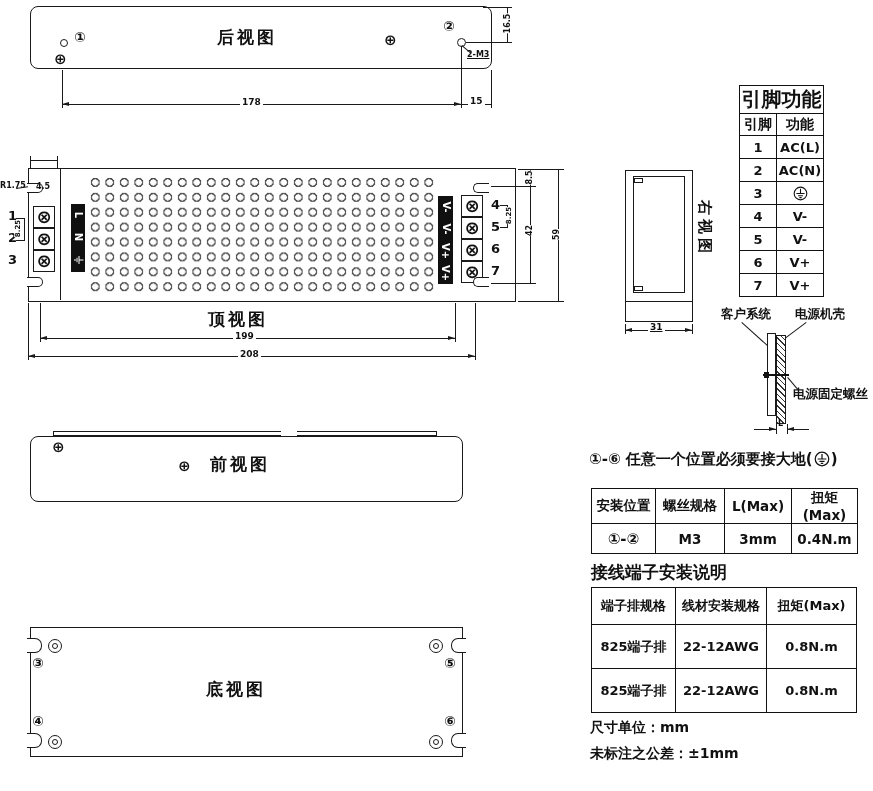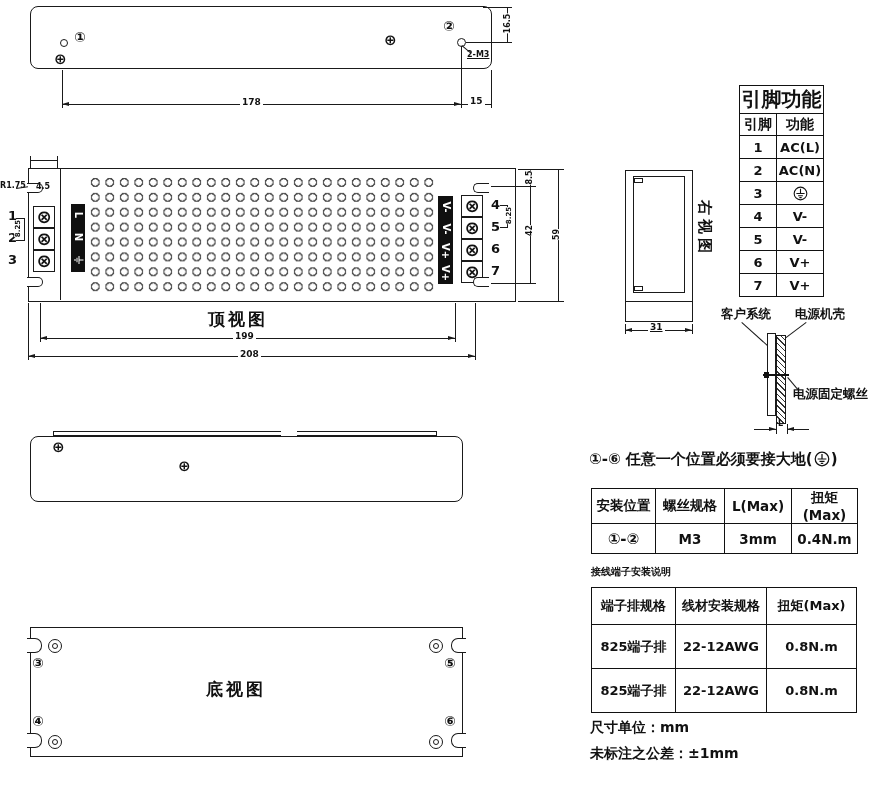--- a/index.html
+++ b/index.html
@@ -40,20 +40,21 @@
   .u{text-decoration:underline;}
 </style>
 </head>
 <body>
 
 <div id="canvas">
 
   <div class="box" style="left:30px;top:6px;width:462px;height:63px;border-radius:8px;"></div>
   <div class="abs" style="left:60px;top:39px;width:6px;height:6px;border:1.2px solid #1a1a1a;border-radius:50%;"></div>
   <div class="callout" style="left:74px;top:30px;">①</div>
+  <div class="vtext" style="left:177px;top:26px;width:140px;">后视图</div>
   <div class="screw" style="left:54px;top:52px;">⊕</div>
   <div class="screw" style="left:384px;top:33px;">⊕</div>
   <div class="callout" style="left:443px;top:19px;">②</div>
   <div class="abs" style="left:457px;top:38px;width:7px;height:7px;border:1.2px solid #1a1a1a;border-radius:50%;"></div>
   <div class="ln lead" style="left:462px;top:45px;width:12px;transform:rotate(40deg);"></div>
   <div class="abs u" style="left:467px;top:50px;font-size:8px;line-height:9px;">2-M3</div>
 
   <div class="ln" style="left:483px;top:7px;width:29px;"></div>
   <div class="ln" style="left:466px;top:42px;width:46px;"></div>
   <div class="vln" style="left:507px;top:7px;height:35px;"></div>
@@ -143,20 +144,21 @@
   <div class="ln" style="left:28px;top:356px;width:447px;"></div>
   <div class="ar ar-l" style="left:28px;top:353.5px;"></div>
   <div class="ar ar-r" style="left:468px;top:353.5px;"></div>
   <div class="dimlab" style="left:238px;top:349px;">208</div>
 
   <div class="box thin" style="left:53px;top:431px;width:384px;height:5px;"></div>
   <div class="abs" style="left:281px;top:429px;width:16px;height:9px;background:#fff;"></div>
   <div class="box" style="left:30px;top:436px;width:433px;height:66px;border-radius:8px;"></div>
   <div class="screw" style="left:52px;top:440px;">⊕</div>
   <div class="screw" style="left:178px;top:459px;">⊕</div>
+  <div class="vtext" style="left:170px;top:453px;width:140px;">前视图</div>
 
   <div class="box" style="left:30px;top:627px;width:433px;height:130px;"></div>
   <div class="notch-l" style="left:27px;top:638px;width:15px;height:15px;"></div>
   <div class="notch-l" style="left:27px;top:733px;width:15px;height:15px;"></div>
   <div class="notch-r" style="left:451px;top:638px;width:15px;height:15px;"></div>
   <div class="notch-r" style="left:451px;top:733px;width:15px;height:15px;"></div>
   <div class="bull" style="left:48px;top:639px;">
       <i></i>
     </div>
   <div class="bull" style="left:429px;top:639px;">
@@ -269,21 +271,21 @@
     </tr>
     <tr>
       <td style="height:29px;font-size:15px;">①-②</td>
       <td>M3</td>
       <td>3mm</td>
       <td>0.4N.m</td>
     </tr>
   </tbody>
     </table>
 
-  <div class="smalltxt" style="left:591px;top:564px;font-size:10px;">接线端子安装说明</div>
+  <div class="smalltxt" style="left:591px;top:564px;font-size:17px;">接线端子安装说明</div>
   <table class="dtable" style="left:591px;top:587px;font-size:13px;">
     <tbody>
         <tr>
       <td style="width:83px;height:36px;">端子排规格</td>
       <td style="width:90px;margin-left:32px;">线材安装规格</td>
       <td style="width:89px;">扭矩(Max)</td>
     </tr>
     <tr>
       <td style="height:43px;">825端子排</td>
       <td>22-12AWG</td>

